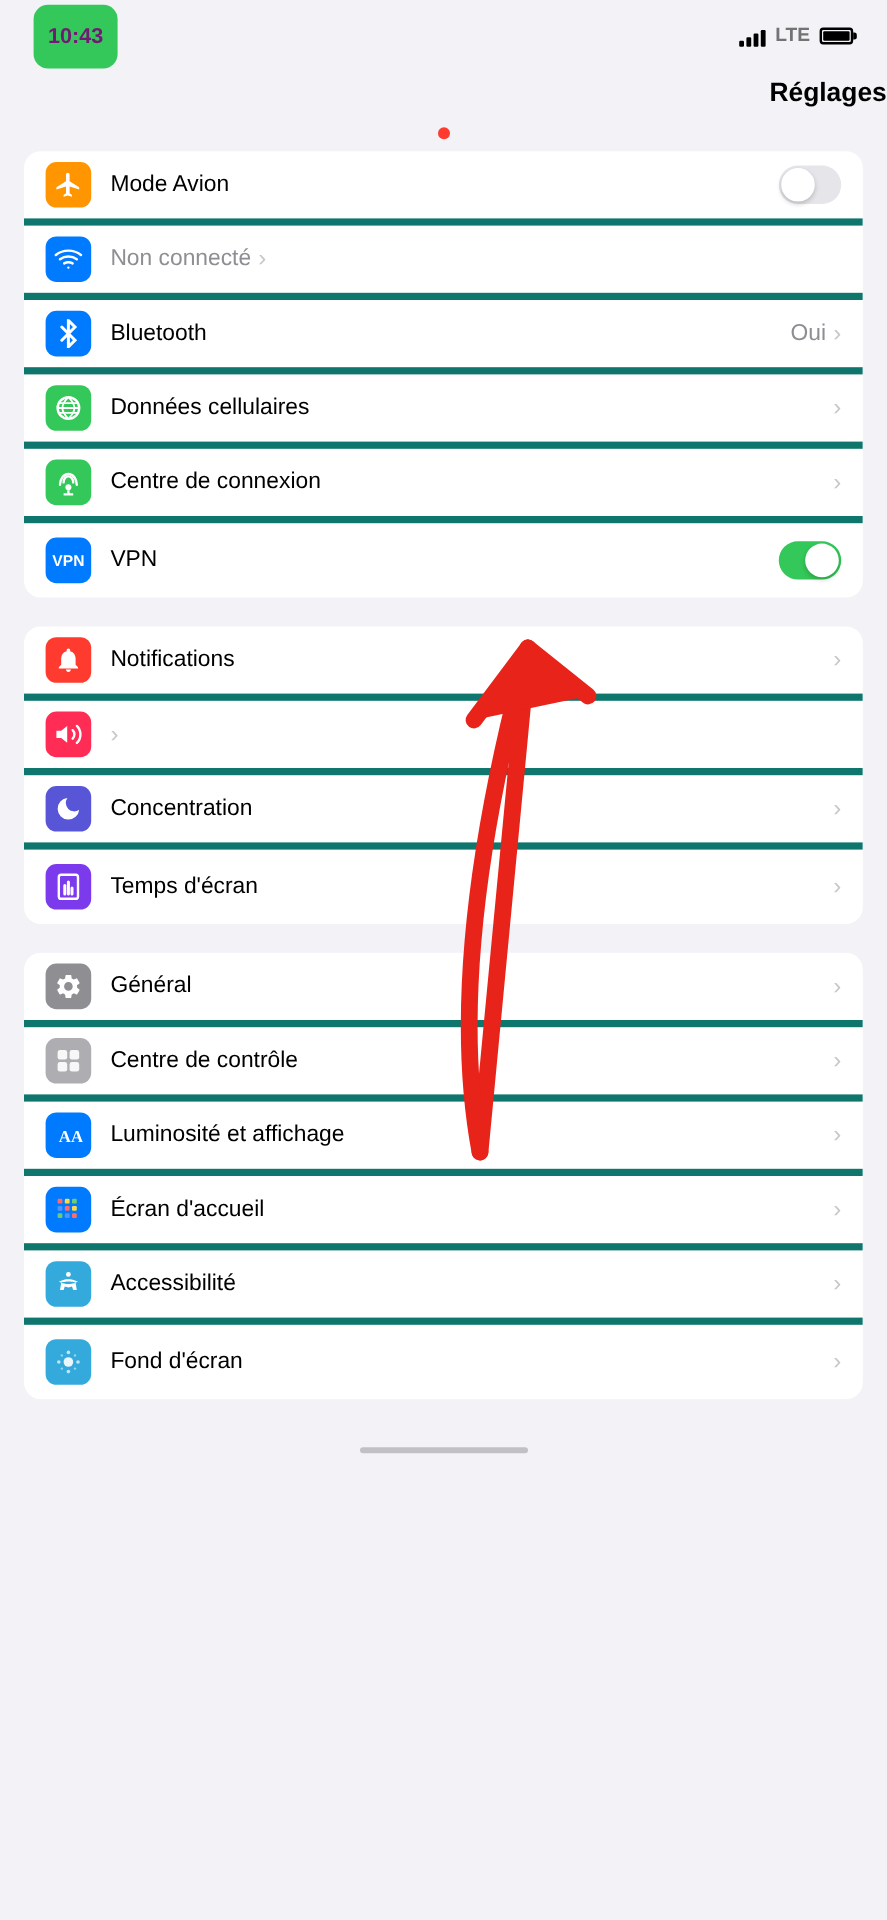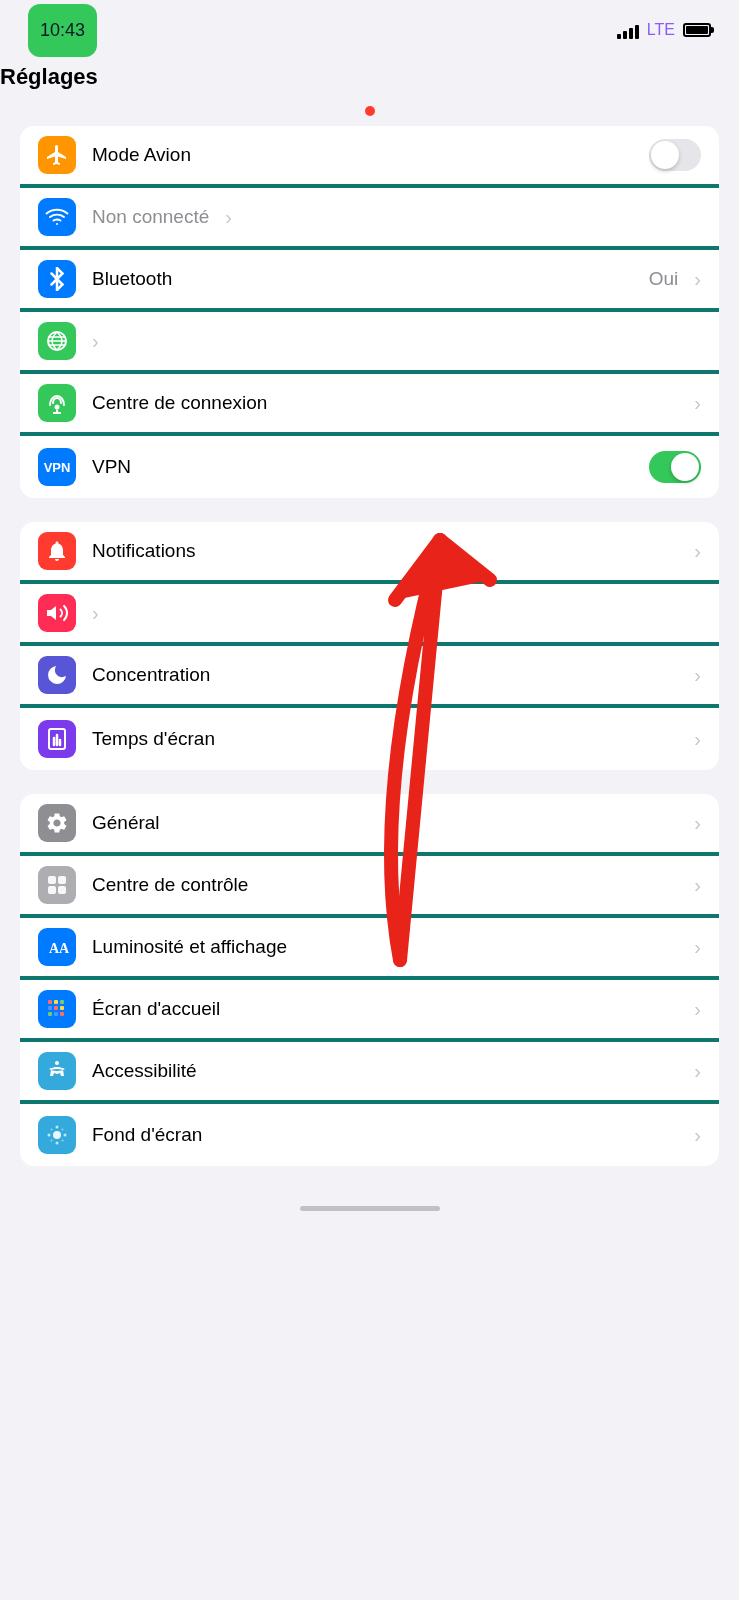--- a/index.html
+++ b/index.html
@@ -14,22 +14,22 @@
     
     .status-bar {
       display: flex;
       justify-content: space-between;
       align-items: center;
       padding: 14px 28px 8px 28px;
       height: 54px;
     }
     .status-time {
       background: #34c759;
-      color: #0f172a;
-      font-weight: 400;
+      color: #701a75;
+      font-weight: 700;
       font-size: 18px;
       border-radius: 12px;
       padding: 16px 12px;
     }
     .status-right {
       display: flex;
       align-items: center;
       gap: 8px;
     }
     .signal-bars {
@@ -42,22 +42,22 @@
       width: 4px;
       background: #000;
       border-radius: 1px;
     }
     .signal-bar:nth-child(1) { height: 5px; }
     .signal-bar:nth-child(2) { height: 8px; }
     .signal-bar:nth-child(3) { height: 11px; }
     .signal-bar:nth-child(4) { height: 14px; }
     .lte-text {
       font-size: 16px;
-      font-weight: 400;
-      color: #8b5cf6;
+      font-weight: 700;
+      color: #737373;
     }
     .battery-icon {
       display: flex;
       align-items: center;
     }
     .battery-body {
       width: 28px;
       height: 14px;
       border: 2px solid #000;
       border-radius: 3px;
@@ -79,21 +79,21 @@
     }
     .battery-fill {
       width: 100%;
       height: 100%;
       background: #000;
       border-radius: 1px;
     }
 
     
     .page-title {
-      text-align: left;
+      text-align: right;
       font-size: 22px;
       font-weight: 700;
       color: #000;
       padding: 10px 0 16px 0;
     }
 
     
     .red-dot-row {
       display: flex;
       justify-content: center;
@@ -112,21 +112,21 @@
       border-radius: 14px;
       margin: 0 20px 24px 20px;
       overflow: hidden;
     }
 
     .settings-row {
       display: flex;
       align-items: center;
       padding: 0 18px;
       height: 62px;
-      border-bottom: 4px solid #0f766e;
+      border-bottom: 6px solid #0f766e;
       position: relative;
     }
     .settings-row:last-child {
       border-bottom: none;
       justify-content: center;
     }
 
     .icon-wrap {
       width: 38px;
       height: 38px;
@@ -145,21 +145,21 @@
 
     .row-label {
       flex: 1;
       font-size: 19px;
       color: #000;
     }
 
     .row-value {
       font-size: 19px;
       color: #8e8e93;
-      margin-right: 16px;
+      margin-right: 6px;
     }
 
     .chevron {
       color: #c7c7cc;
       font-size: 20px;
       font-weight: 500;
     }
 
     
     .toggle {
@@ -308,20 +308,21 @@
     <div class="icon-wrap ic-green">
       <svg class="icon-svg" viewBox="0 0 24 24" fill="white">
         <circle cx="12" cy="12" r="9" fill="none" stroke="white" stroke-width="2"></circle>
         <path d="M12 3 C12 3 7 8 7 12 C7 16 12 21 12 21" fill="none" stroke="white" stroke-width="1.5"></path>
         <path d="M12 3 C12 3 17 8 17 12 C17 16 12 21 12 21" fill="none" stroke="white" stroke-width="1.5"></path>
         <line x1="3" y1="12" x2="21" y2="12" stroke="white" stroke-width="1.5"></line>
         <line x1="4" y1="8" x2="20" y2="8" stroke="white" stroke-width="1.5"></line>
         <line x1="4" y1="16" x2="20" y2="16" stroke="white" stroke-width="1.5"></line>
       </svg>
     </div>
+    <span class="row-label">Données cellulaires</span>
     <span class="chevron">›</span>
   </div>
 
   <div class="settings-row">
     <div class="icon-wrap ic-green2">
       <svg class="icon-svg" viewBox="0 0 24 24" fill="white">
         <path d="M8 12 C8 9 10 7 12 7 C14 7 16 9 16 12" fill="none" stroke="white" stroke-width="2" stroke-linecap="round"></path>
         <path d="M5 14 C5 9 8 5 12 5 C16 5 19 9 19 14" fill="none" stroke="white" stroke-width="2" stroke-linecap="round"></path>
         <circle cx="12" cy="16" r="2.5" fill="white"></circle>
         <line x1="12" y1="18.5" x2="12" y2="22" stroke="white" stroke-width="2"></line>

